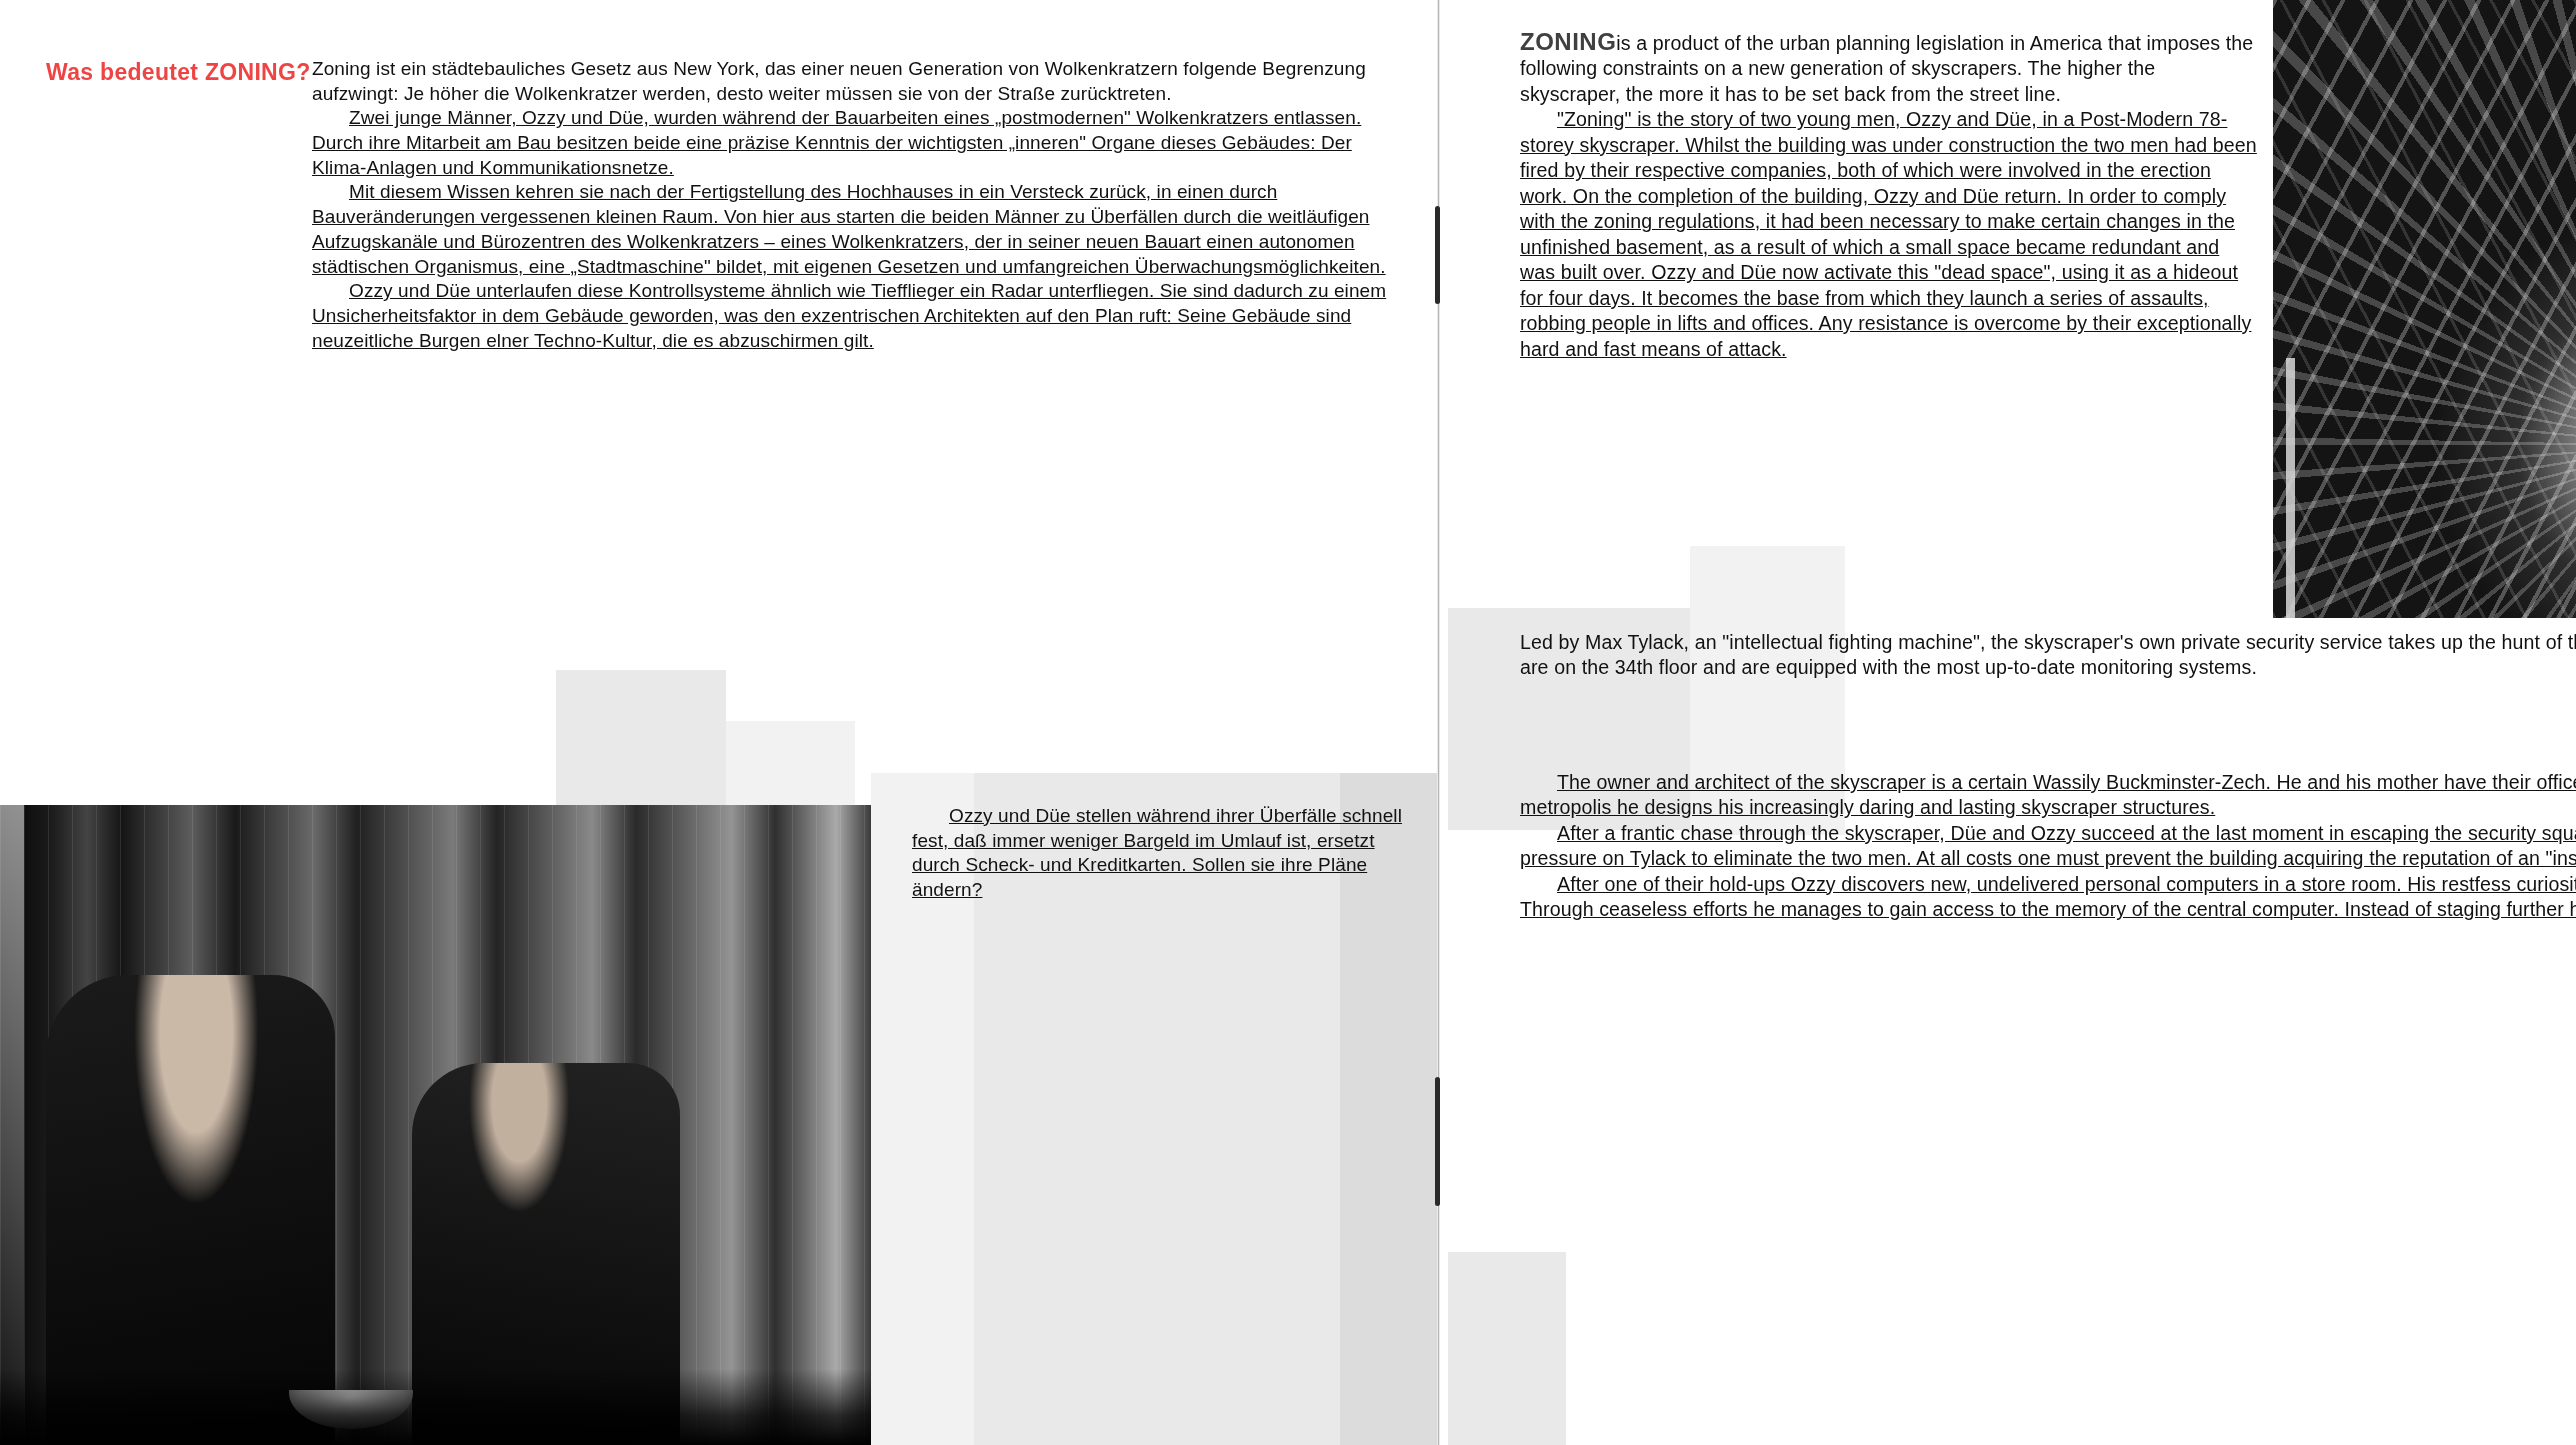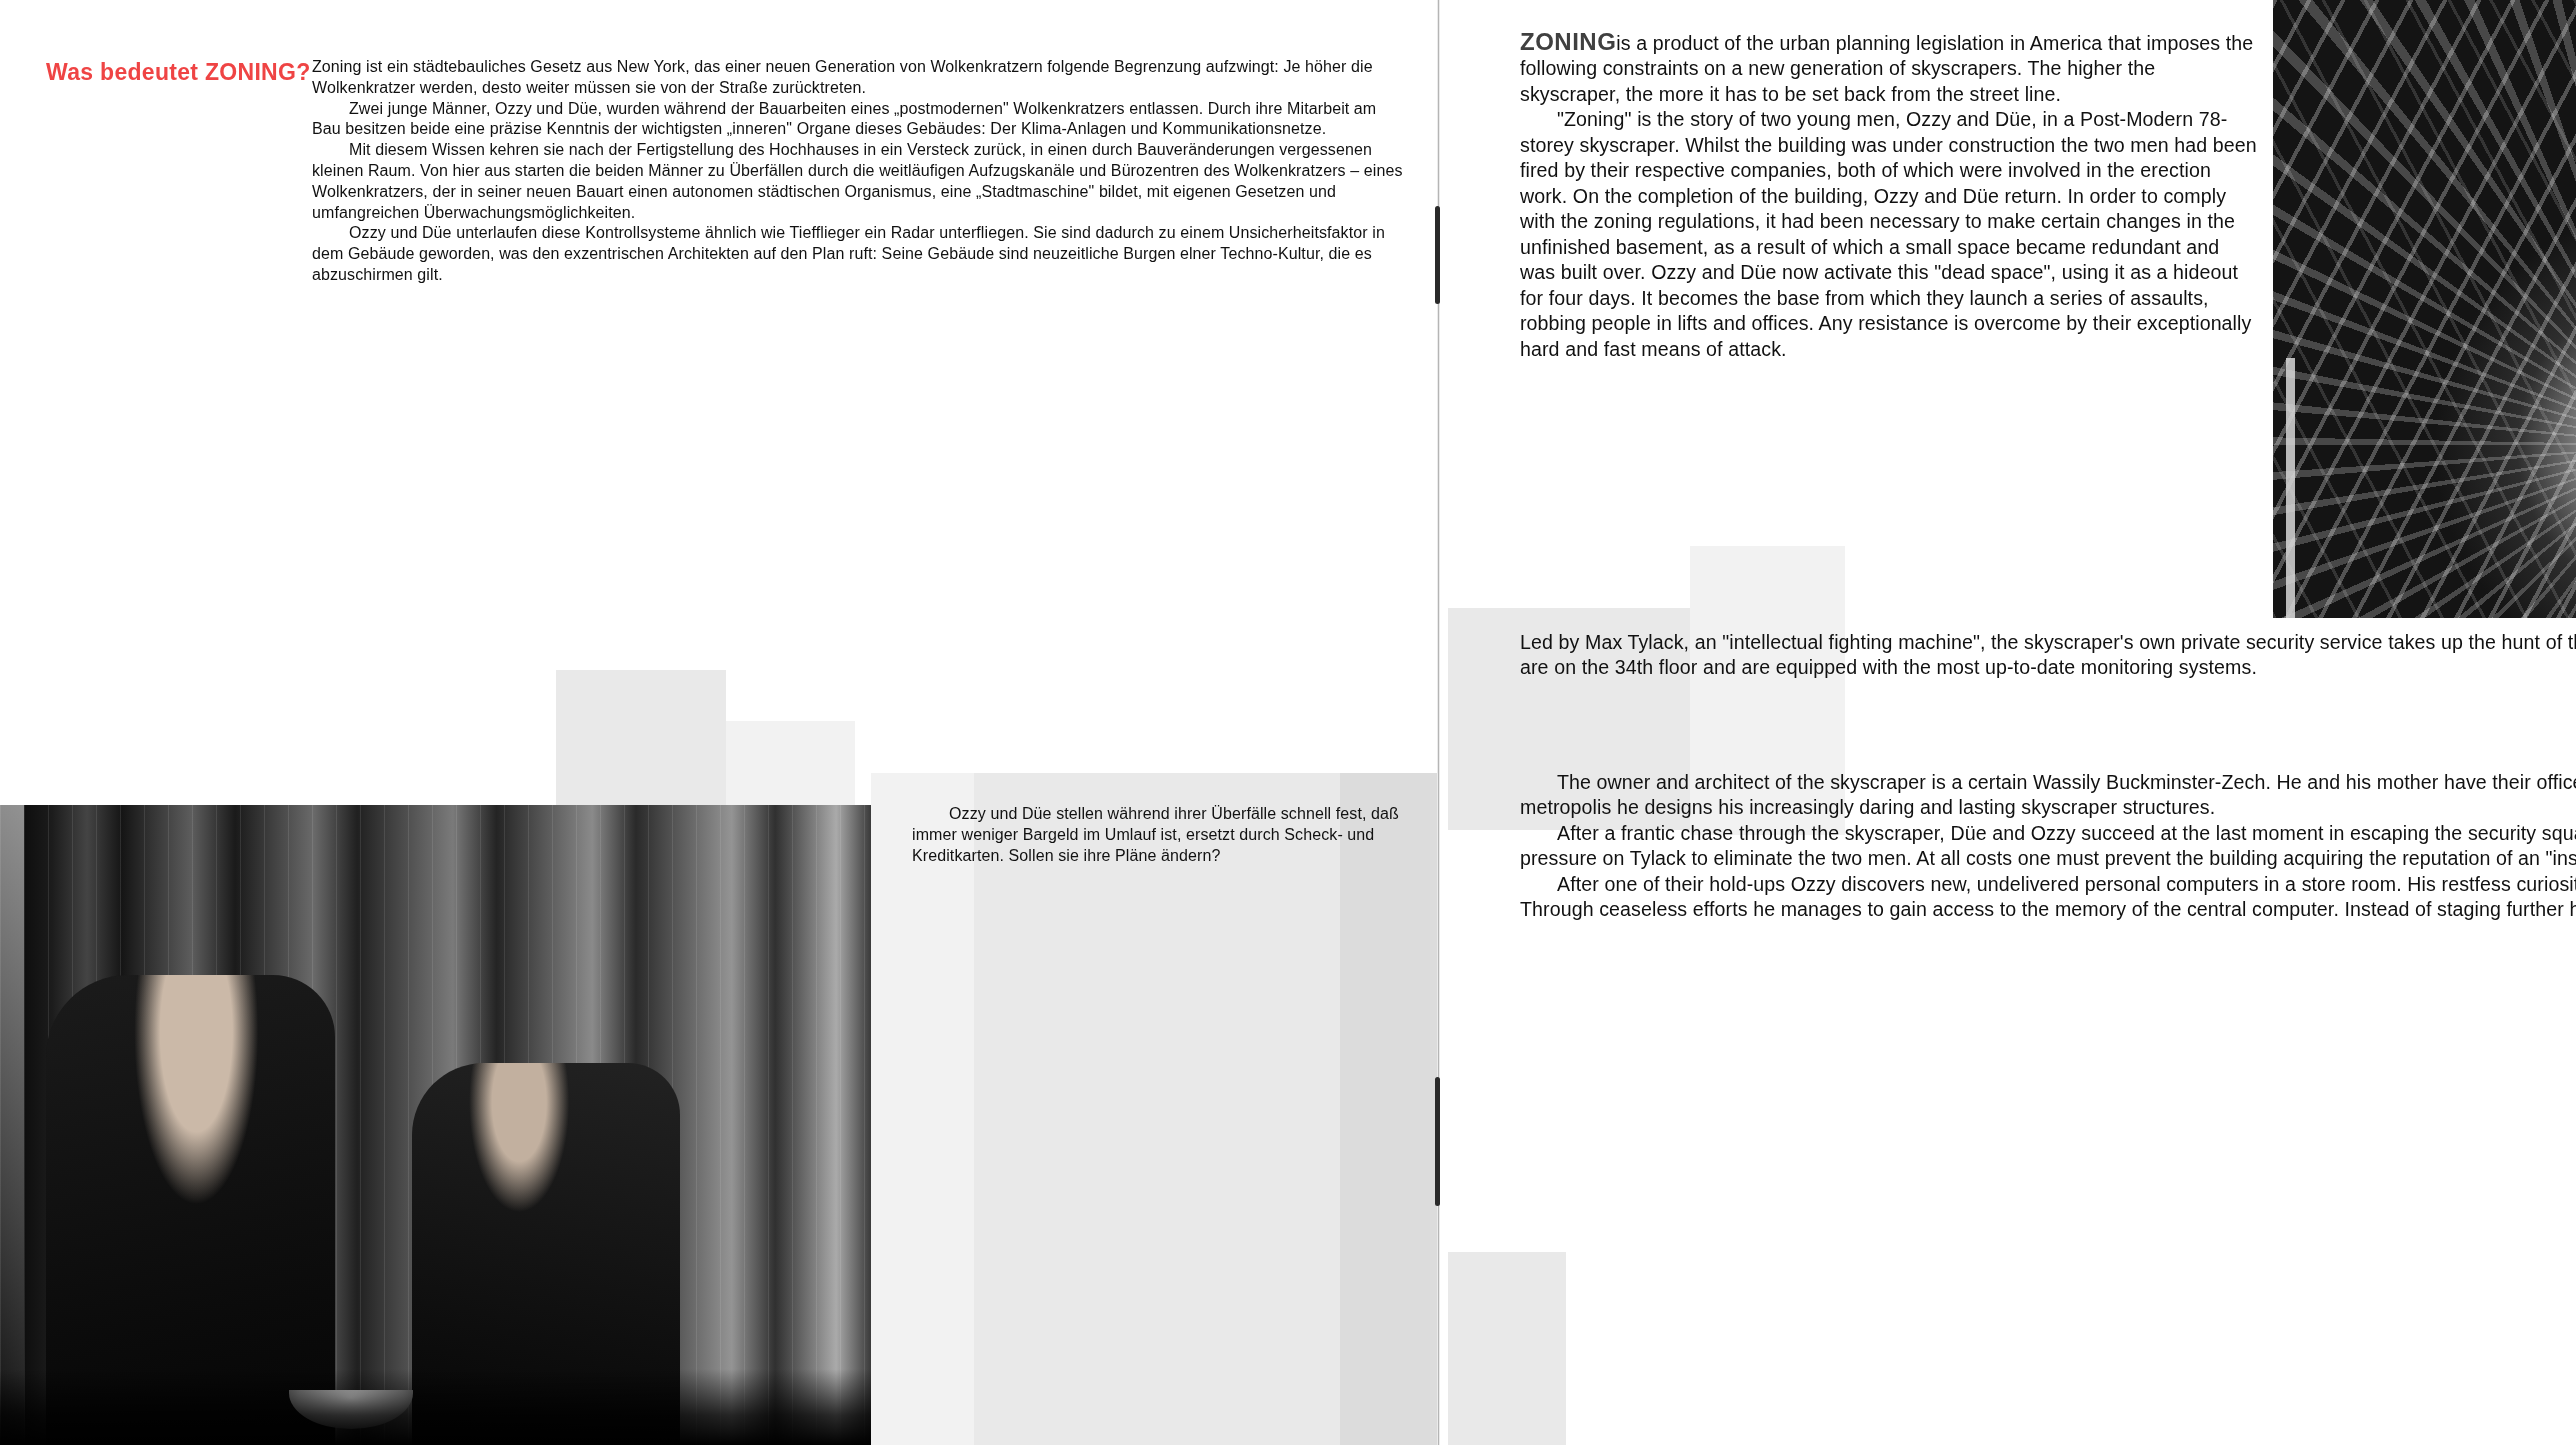--- a/index.html
+++ b/index.html
@@ -41,32 +41,32 @@
     background: #2a2a2a;
     border-radius: 2.6px;
   }
 
   
   .col {
     position: absolute;
     color: #111111;
   }
   .de-text {
-    font-size: 16px;
+    font-size: 19px;
     line-height: 1.30;
     letter-spacing: 0.1px;
     text-align: left;
   }
   .en-text {
     font-size: 19.6px;
     line-height: 1.30;
     letter-spacing: 0.1px;
   }
   p { margin: 0; }
-  p.indent { text-indent: 37px; }
+  p.indent { text-indent: 37px; text-decoration: underline; }
 
   .headline-de {
     position: absolute;
     left: 46px;
     top: 58px;
     width: 268px;
     font-size: 23px;
     font-weight: bold;
     line-height: 1.22;
     color: #ef4444;

